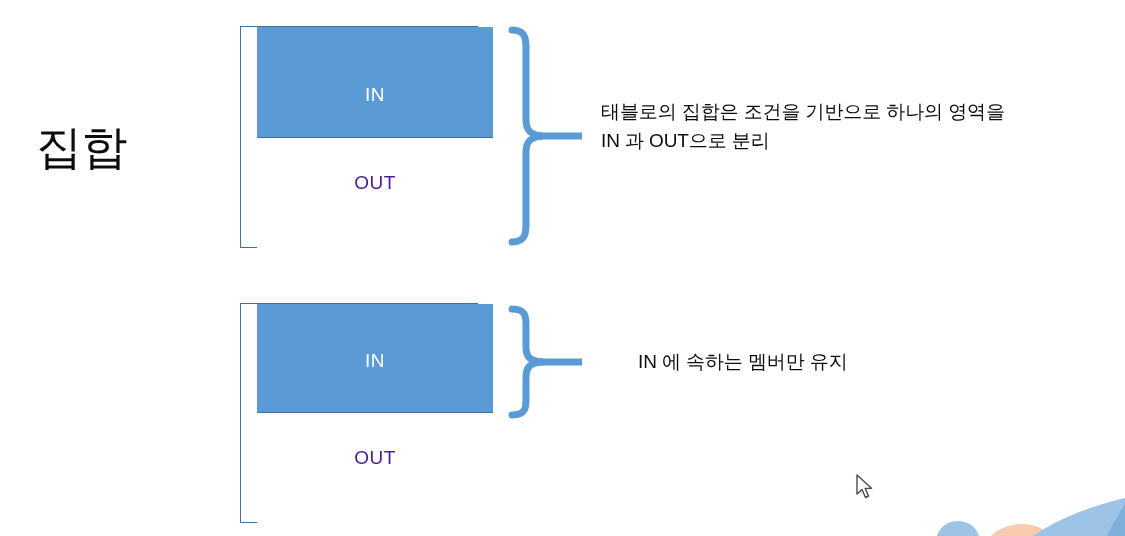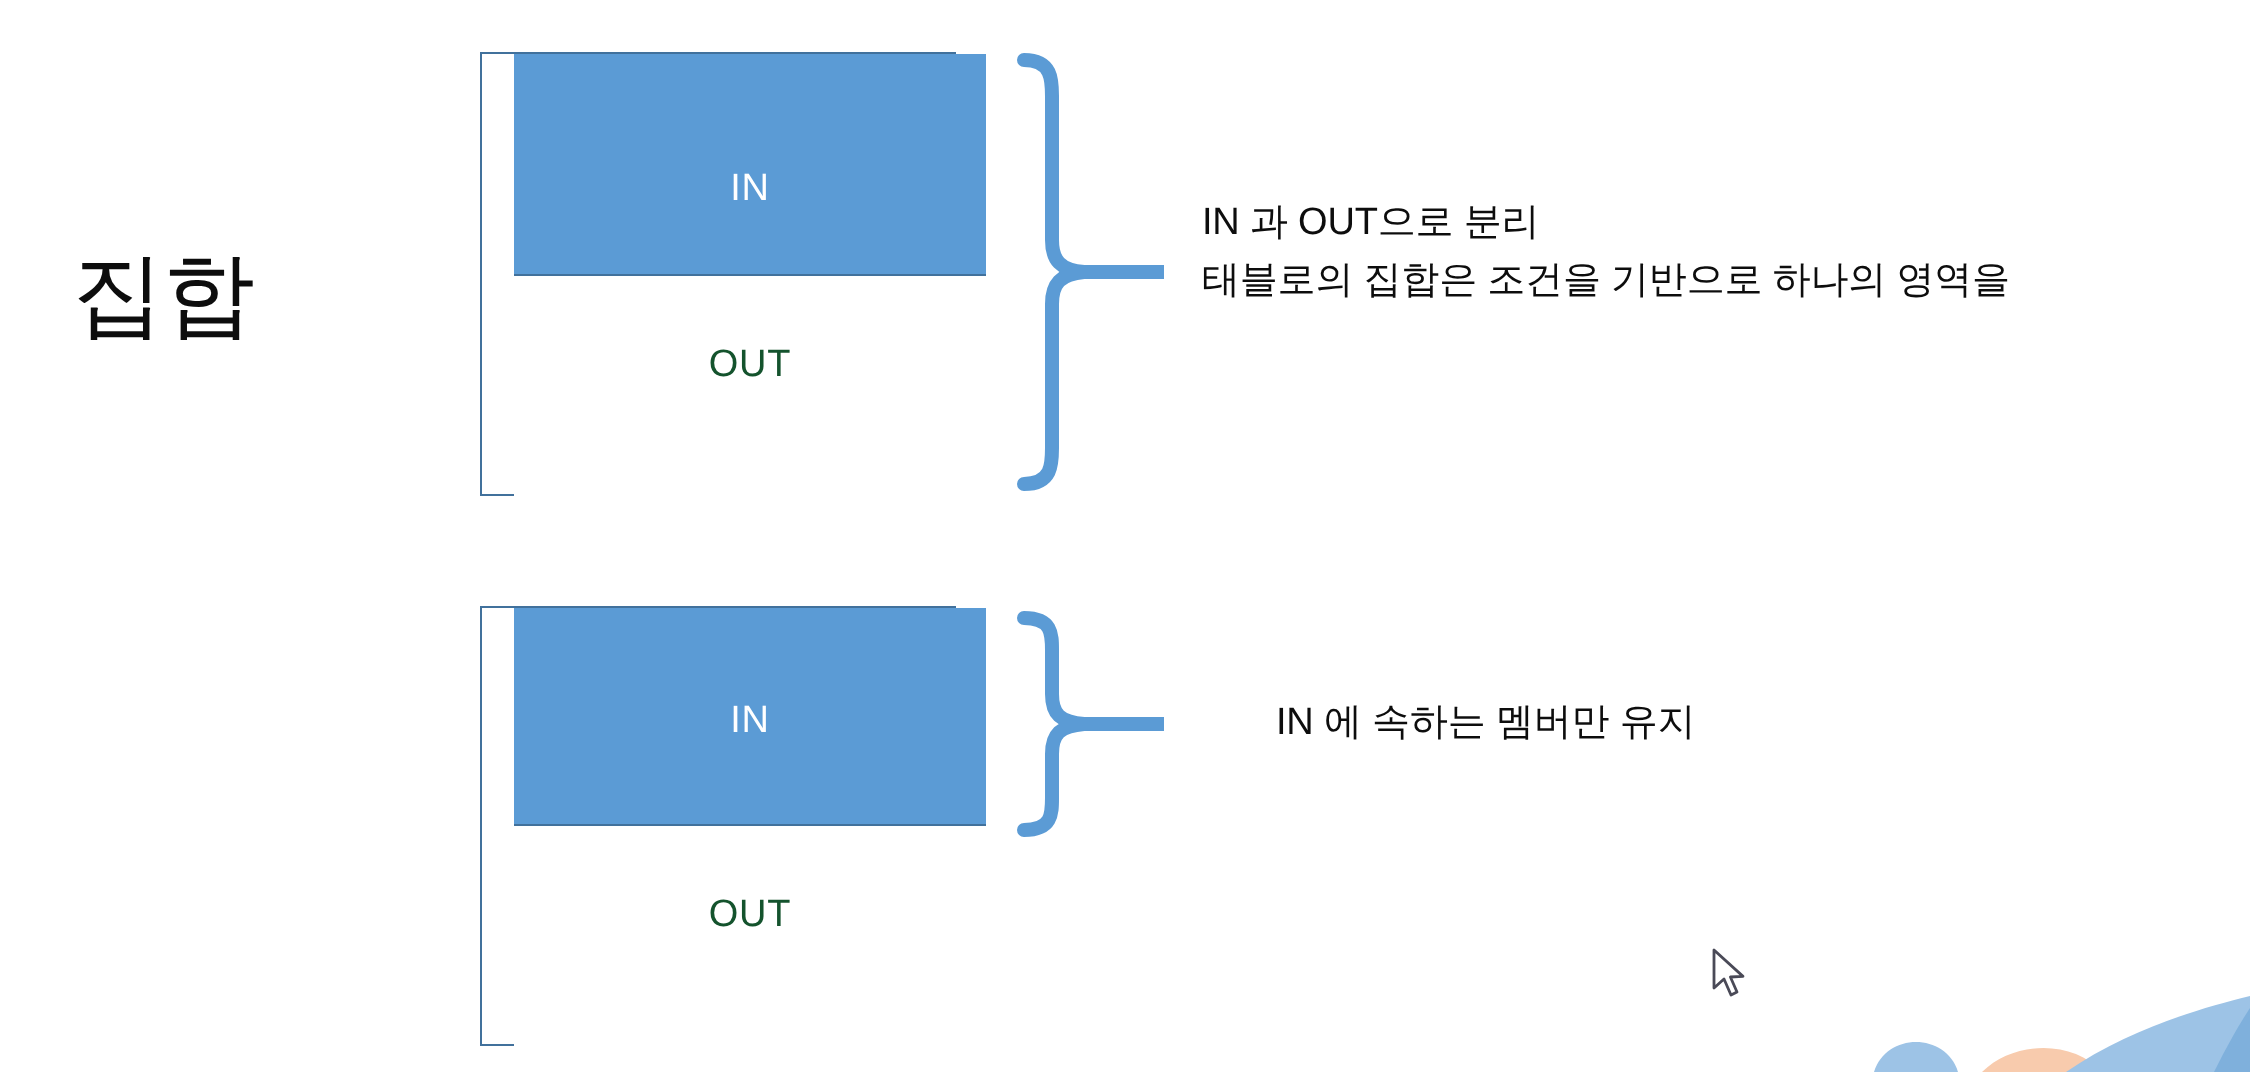--- a/index.html
+++ b/index.html
@@ -63,21 +63,21 @@
   .diagram.one .seg-in  { height: 111px; }
   .diagram.one .seg-out { top: 111px; height: 111px; }
   .diagram.two .seg-in  { height: 109px; }
   .diagram.two .seg-out { top: 109px; height: 111px; }
 
   .seg-label {
     font-size: 19px;
     letter-spacing: 0.4px;
   }
   .seg-in  .seg-label { color: #ffffff; }
-  .seg-out .seg-label { color: #14532d; }
+  .seg-out .seg-label { color: #4c1d95; }
   .diagram.one .seg-in .seg-label  { margin-top: 26px; }
   .diagram.one .seg-out .seg-label { margin-top: -22px; }
   .diagram.two .seg-in .seg-label  { margin-top: 5px; }
   .diagram.two .seg-out .seg-label { margin-top: -22px; }
 
   
   .brace {
     position: absolute;
     overflow: visible;
   }
@@ -144,22 +144,22 @@
              C 28 6, 28 16, 28 24
              L 28 96
              C 28 106, 32 111, 44 112
              C 32 113, 28 118, 28 128
              L 28 200
              C 28 208, 28 218, 14 218" fill="none" stroke="#5B9BD5" stroke-width="7" stroke-linecap="round" stroke-linejoin="round"></path>
     <line x1="42" y1="112" x2="84" y2="112" stroke="#5B9BD5" stroke-width="7" stroke-linecap="butt"></line>
   </svg>
 
   <div class="callout one">
+    <span class="ln">태블로의 집합은 조건을 기반으로 하나의 영역을</span>
     <span class="ln">IN 과 OUT으로 분리</span>
-    <span class="ln">태블로의 집합은 조건을 기반으로 하나의 영역을</span>
   </div>
 
 
   <div class="diagram two">
     <div class="seg seg-in">
       <span class="seg-label">IN</span>
     </div>
     <div class="seg seg-out">
       <span class="seg-label">OUT</span>
     </div>

